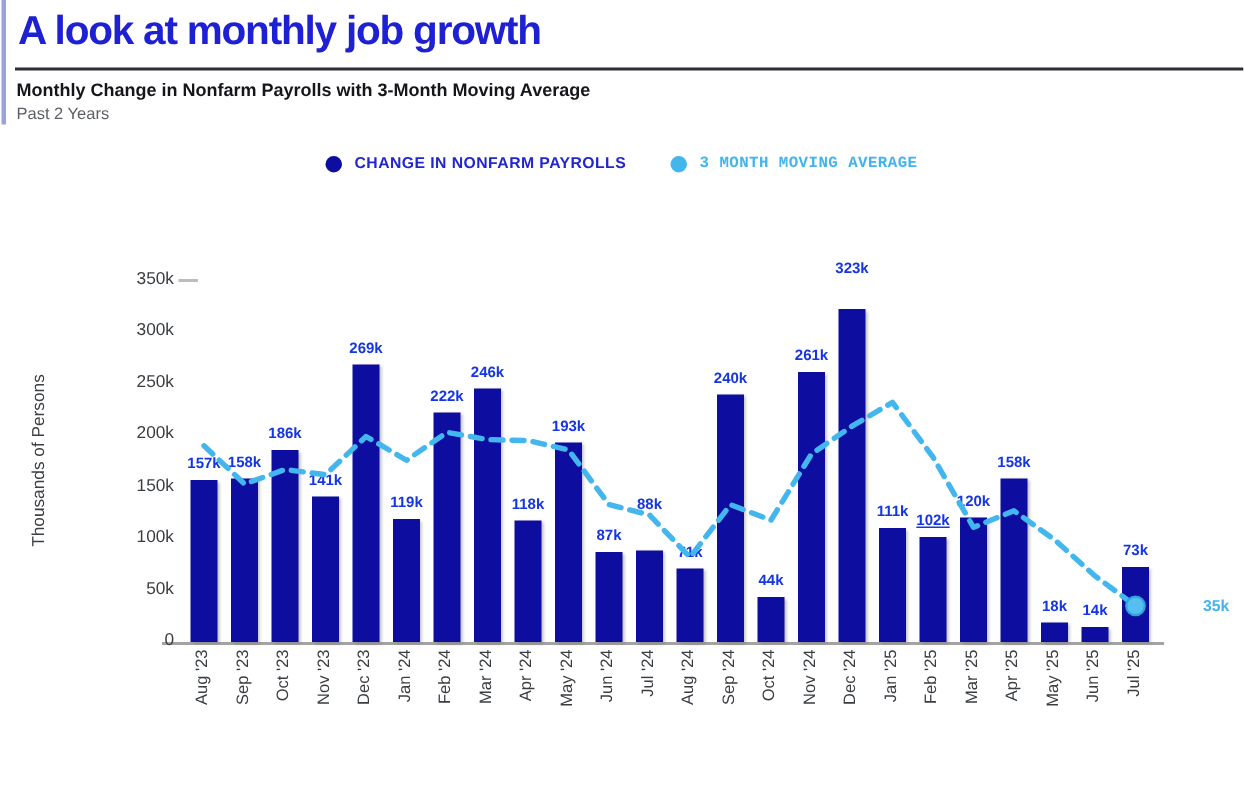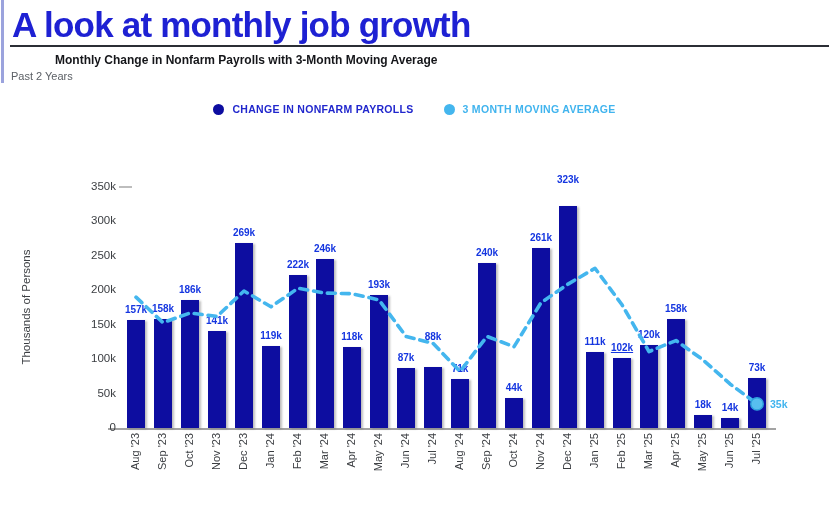--- a/index.html
+++ b/index.html
@@ -2,25 +2,25 @@
 <html><head>
 <meta charset="utf-8">
 <style>
   html,body{margin:0;padding:0;}
   body{
     width:829px;height:530px;position:relative;overflow:hidden;background:#ffffff;
     font-family:"Liberation Sans", sans-serif;
   }
   .accent-bar{position:absolute;left:1px;top:0;width:3px;height:83px;background:#9ba3dd;}
   .page-title{
-    position:absolute;left:12px;top:5px;font-size:35px;font-weight:800;
+    position:absolute;left:12px;top:5px;font-size:27px;font-weight:800;
     color:#1e21d3;letter-spacing:-0.8px;white-space:nowrap;
   }
   .title-divider{position:absolute;left:10px;top:45px;width:819px;height:2px;background:#2b2e35;}
-  .chart-subtitle{position:absolute;left:11px;top:53px;font-size:12px;font-weight:700;color:#15161a;margin-left:44px;}
+  .chart-subtitle{position:absolute;left:11px;top:53px;font-size:12px;font-weight:700;color:#15161a;}
   .chart-period{position:absolute;left:11px;top:70px;font-size:11px;color:#5c6066;}
   .legend{
     position:absolute;top:103px;left:0;width:829px;display:flex;justify-content:center;
     align-items:center;gap:30px;
   }
   .legend-item{display:flex;align-items:center;gap:8px;font-size:10.5px;font-weight:700;letter-spacing:0.3px;}
   .legend-dot{width:11px;height:11px;border-radius:50%;flex:0 0 auto;}
   .y-axis-title{
     position:absolute;left:-52px;top:299px;width:160px;height:16px;transform:rotate(-90deg);
     font-size:11.5px;color:#3c3f43;text-align:center;
@@ -44,21 +44,21 @@
 <div class="page-title">A look at monthly job growth</div>
 <div class="title-divider"></div>
 <div class="chart-subtitle">Monthly Change in Nonfarm Payrolls with 3-Month Moving Average</div>
 <div class="chart-period">Past 2 Years</div>
 
 <div class="legend">
   <div class="legend-item" style="color: rgb(33, 39, 205);">
     <span class="legend-dot" style="background: rgb(13, 13, 160);"></span>
     <span>CHANGE IN NONFARM PAYROLLS</span>
   </div>
-  <div class="legend-item" style="color: rgb(65, 180, 238);">
+  <div class="legend-item" style="color: rgb(65, 180, 238); font-family: Liberation Mono, monospace;">
     <span class="legend-dot" style="background: rgb(68, 182, 238);"></span>
     <span>3 MONTH MOVING AVERAGE</span>
   </div>
 </div>
 
 <div class="y-axis-title">Thousands of Persons</div>
 
 <div id="chart">
     <div class="x-axis-line" style="left: 108px; top: 428px; width: 668px;"></div>
     <div class="y-tick-label" style="left: 64px; top: 421px;">0</div>
@@ -139,14 +139,14 @@
     <div class="x-axis-label" style="left: 592px; top: 456px;">Feb '25</div>
     <div class="x-axis-label" style="left: 619px; top: 456px;">Mar '25</div>
     <div class="x-axis-label" style="left: 646px; top: 456px;">Apr '25</div>
     <div class="x-axis-label" style="left: 673px; top: 456px;">May '25</div>
     <div class="x-axis-label" style="left: 700px; top: 456px;">Jun '25</div>
     <div class="x-axis-label" style="left: 727px; top: 456px;">Jul '25</div>
     <svg class="overlay" width="829" height="530">
       <polyline points="136,297.1714285714286 163,322.6485714285714 190,313.00857142857143 217,316.45142857142855 244,290.9742857142857 271,306.81142857142856 298,288.22 325,293.03999999999996 352,293.7285714285714 379,299.92571428571426 406,336.42 433,343.3057142857143 460,371.53714285714284 487,336.42 514,346.74857142857144 541,302.68 568,284.0885714285714 595,268.2514285714286 622,304.74571428571426 649,351.56857142857143 676,340.5514285714286 703,359.83142857142855 730,383.93142857142857 757,403.9" fill="none" stroke="#44b6ee" stroke-width="3.6" stroke-dasharray="8 6" stroke-linecap="round" stroke-linejoin="round"></polyline>
       <circle cx="757" cy="403.9" r="6.2" fill="#57bfef" stroke="#2fa3dd" stroke-width="1.5"></circle>
     </svg>
-    <div class="ma-end-label" style="left: 770px; top: 397.9px; color: rgb(65, 180, 238);">35k</div>
+    <div class="ma-end-label" style="left: 770px; top: 397.9px; color: rgb(65, 180, 238); padding-left: 32px;">35k</div>
   </div>
 
 </body></html>

